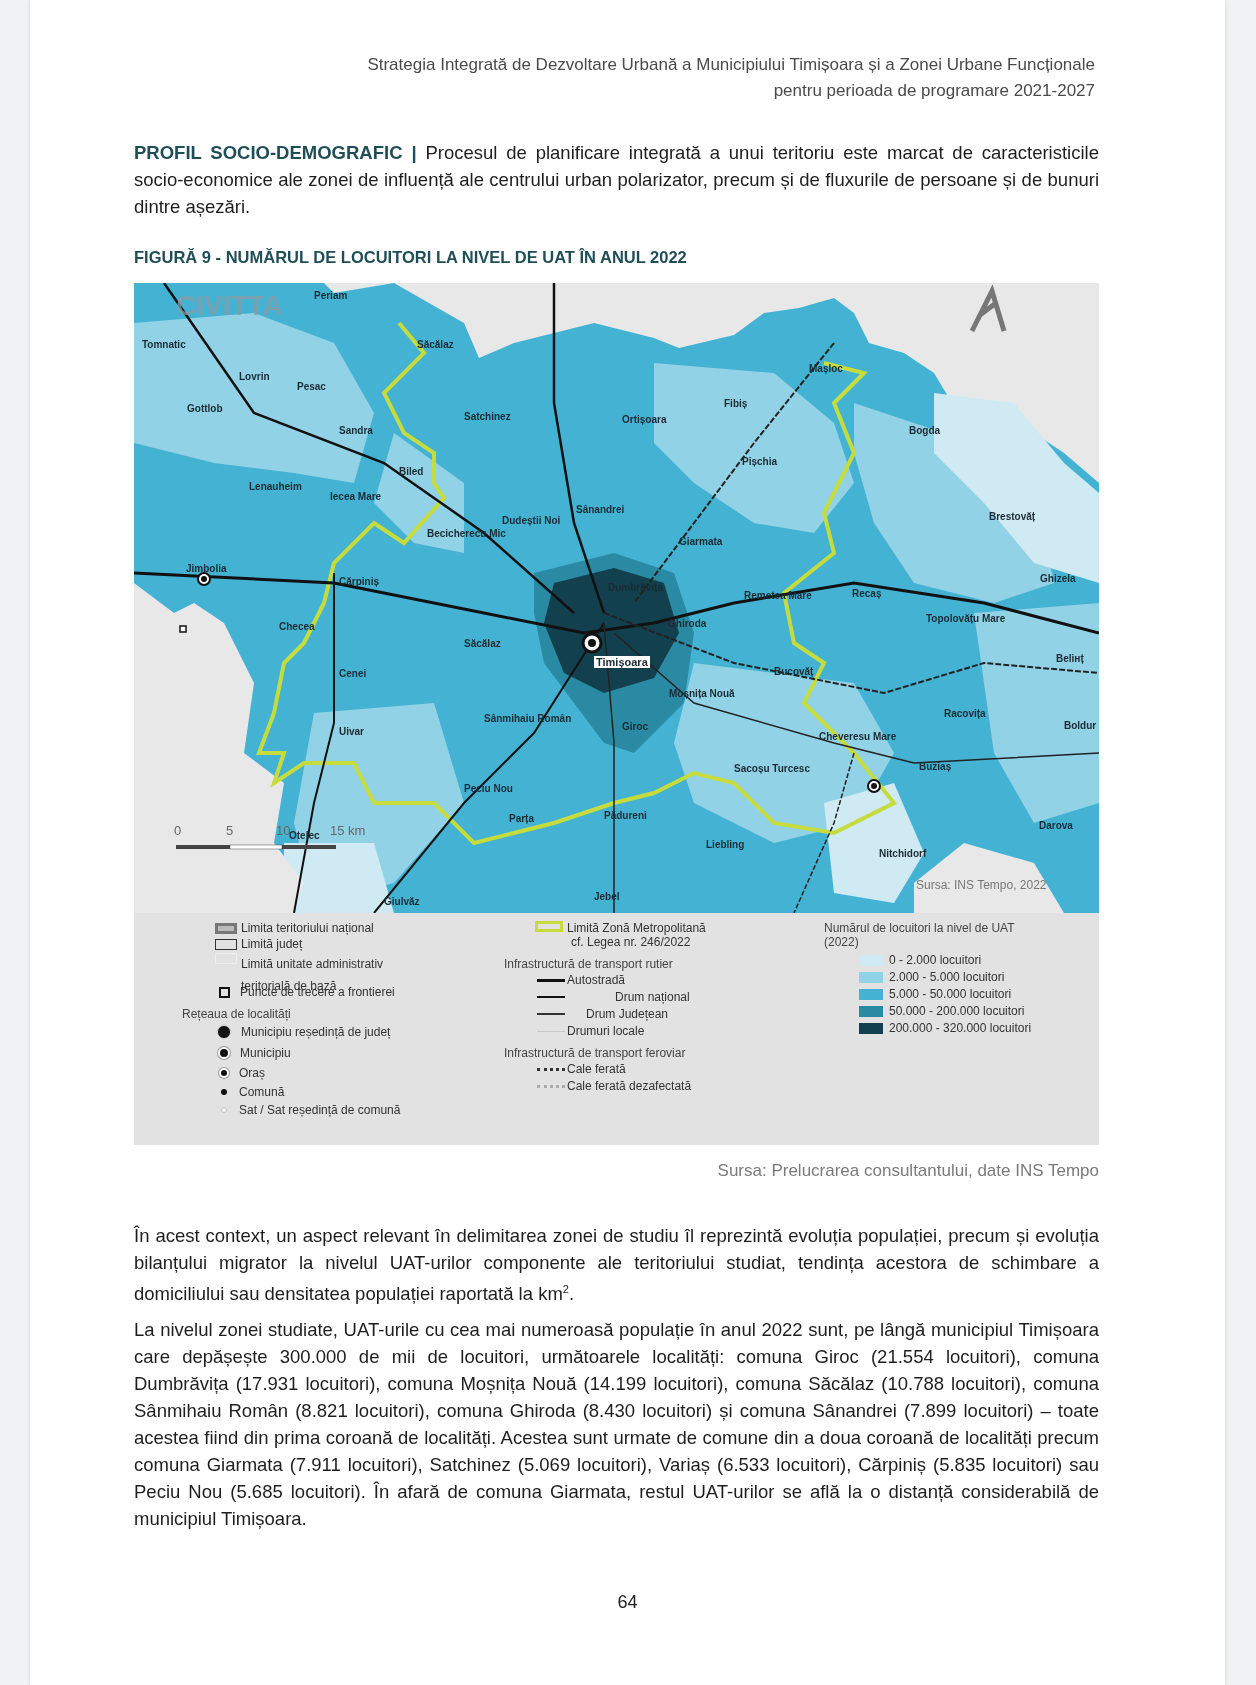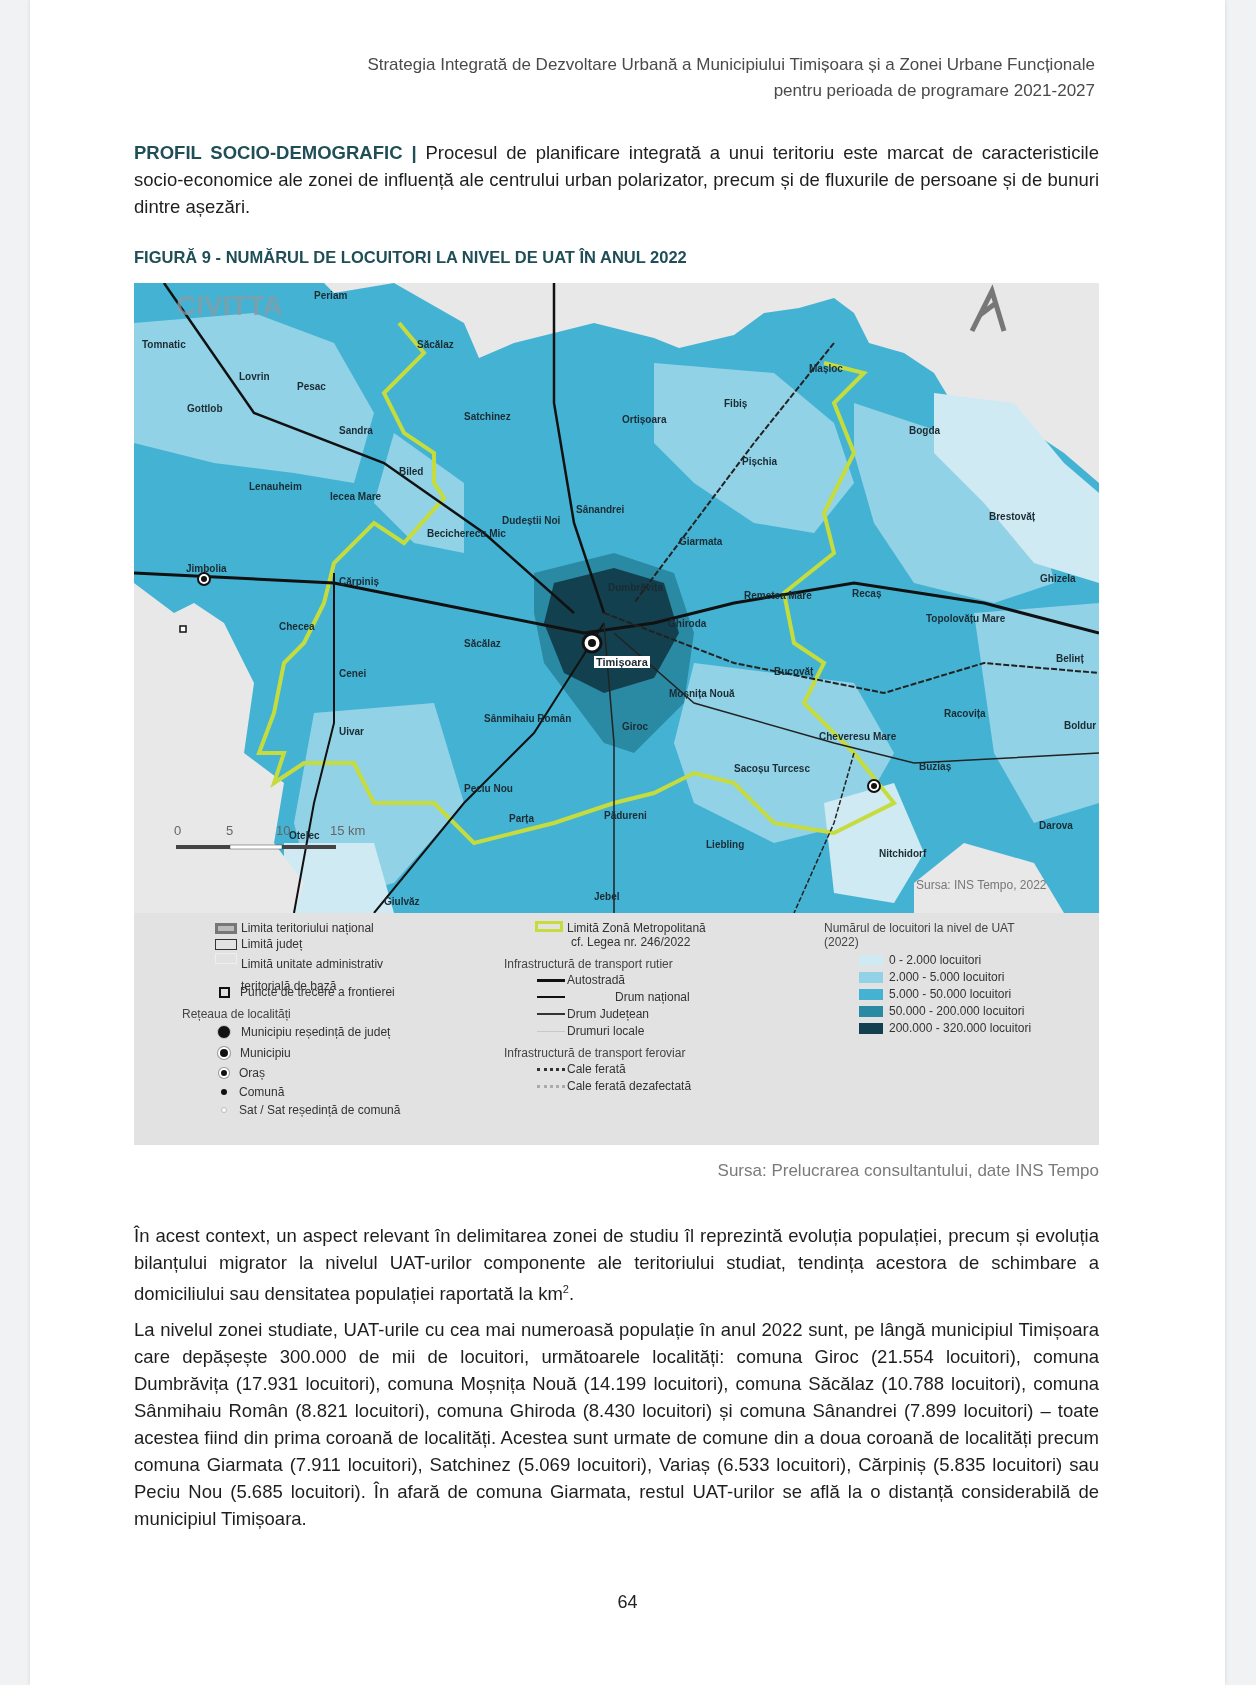--- a/index.html
+++ b/index.html
@@ -234,21 +234,21 @@
       </div>
       <div class="leg-title" style="left:370px;top:44px;">Infrastructură de transport rutier</div>
       <div class="leg-row" style="left:370px;top:60px;">
         <span class="line-sym" style="height:3px;background:#111;"></span>
         <span>Autostradă</span>
       </div>
       <div class="leg-row" style="left:370px;top:77px;gap:48px;">
         <span class="line-sym" style="height:2px;background:#111;"></span>
         <span>Drum național</span>
       </div>
-      <div class="leg-row" style="left:370px;top:94px;">
+      <div class="leg-row" style="left:370px;top:94px;gap:19px;">
         <span class="line-sym" style="height:1.5px;background:#333;"></span>
         <span>Drum Județean</span>
       </div>
       <div class="leg-row" style="left:370px;top:111px;">
         <span class="line-sym" style="height:1px;background:#c8c8c8;"></span>
         <span>Drumuri locale</span>
       </div>
       <div class="leg-title" style="left:370px;top:133px;">Infrastructură de transport feroviar</div>
       <div class="leg-row" style="left:370px;top:149px;">
         <span class="line-sym" style="height:0;border-top:3px dotted #333;"></span>

